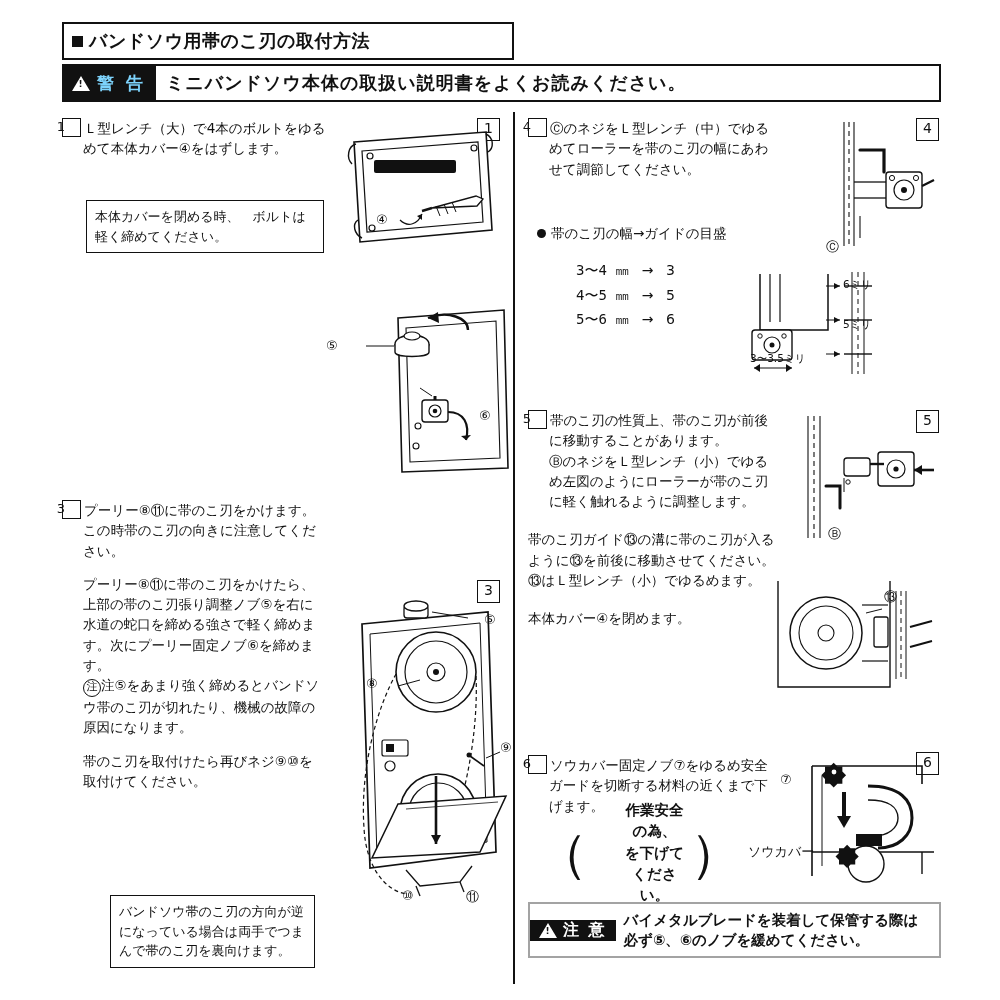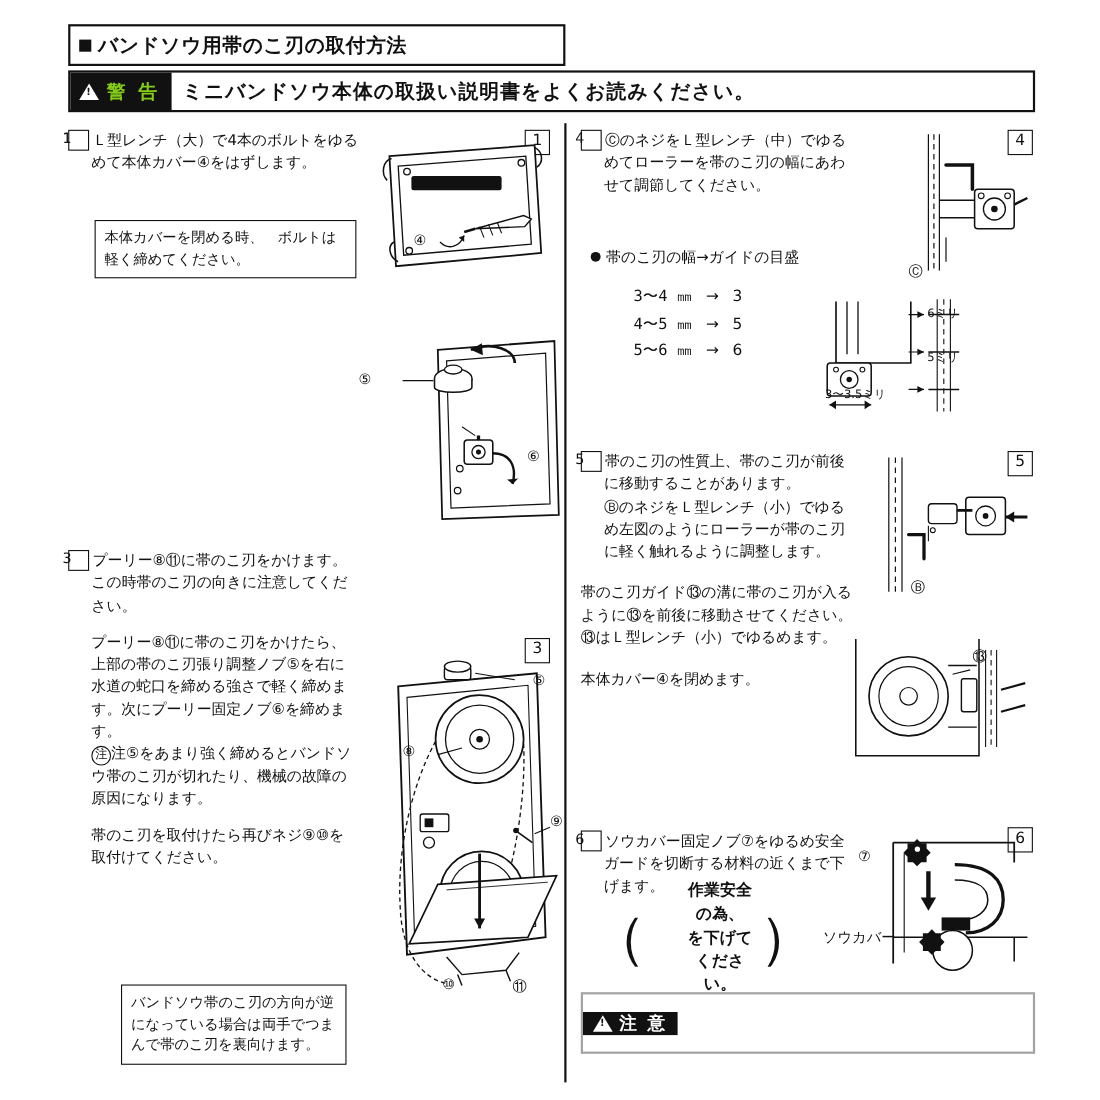--- a/index.html
+++ b/index.html
@@ -30,21 +30,21 @@
   }
   .title-wrap .sq{
     display:inline-block;width:11px;height:11px;background:#111;margin:0 6px 0 8px;
   }
   .title-text{font-size:18px;font-weight:bold;letter-spacing:0.5px;}
   .warn-wrap{
     position:absolute;left:62px;top:64px;width:875px;height:34px;
     border:2px solid #111;display:flex;align-items:stretch;
   }
   .warn-badge{
-    background:#111;color:#84cc16;display:flex;align-items:center;
+    background:#111;color:#7dd3fc;display:flex;align-items:center;
     padding:0 10px 0 8px;font-size:17px;font-weight:bold;letter-spacing:3px;
   }
   .warn-badge .tri{
     display:inline-block;margin-right:7px;
     width:0;height:0;border-left:9px solid transparent;border-right:9px solid transparent;
     border-bottom:15px solid #fff;position:relative;
   }
   .warn-badge .tri::after{
     content:"!";position:absolute;left:-2.5px;top:3px;color:#111;font-size:9px;font-weight:bold;
   }
@@ -417,15 +417,21 @@
       <span style="display:block;">を下げてください。</span>
     </span>
     <span class="paren-r">）</span>
   </div>
 
   <div class="caution-wrap">
     <div class="caution-badge">
       <span class="tri"></span>
       <span>注 意</span>
     </div>
+    <div class="caution-text">
+      <span>
+        <span style="display:block;">バイメタルブレードを装着して保管する際は</span>
+        <span style="display:block;">必ず⑤、⑥のノブを緩めてください。</span>
+      </span>
+    </div>
   </div>
 
 </div>
 
 </body></html>

